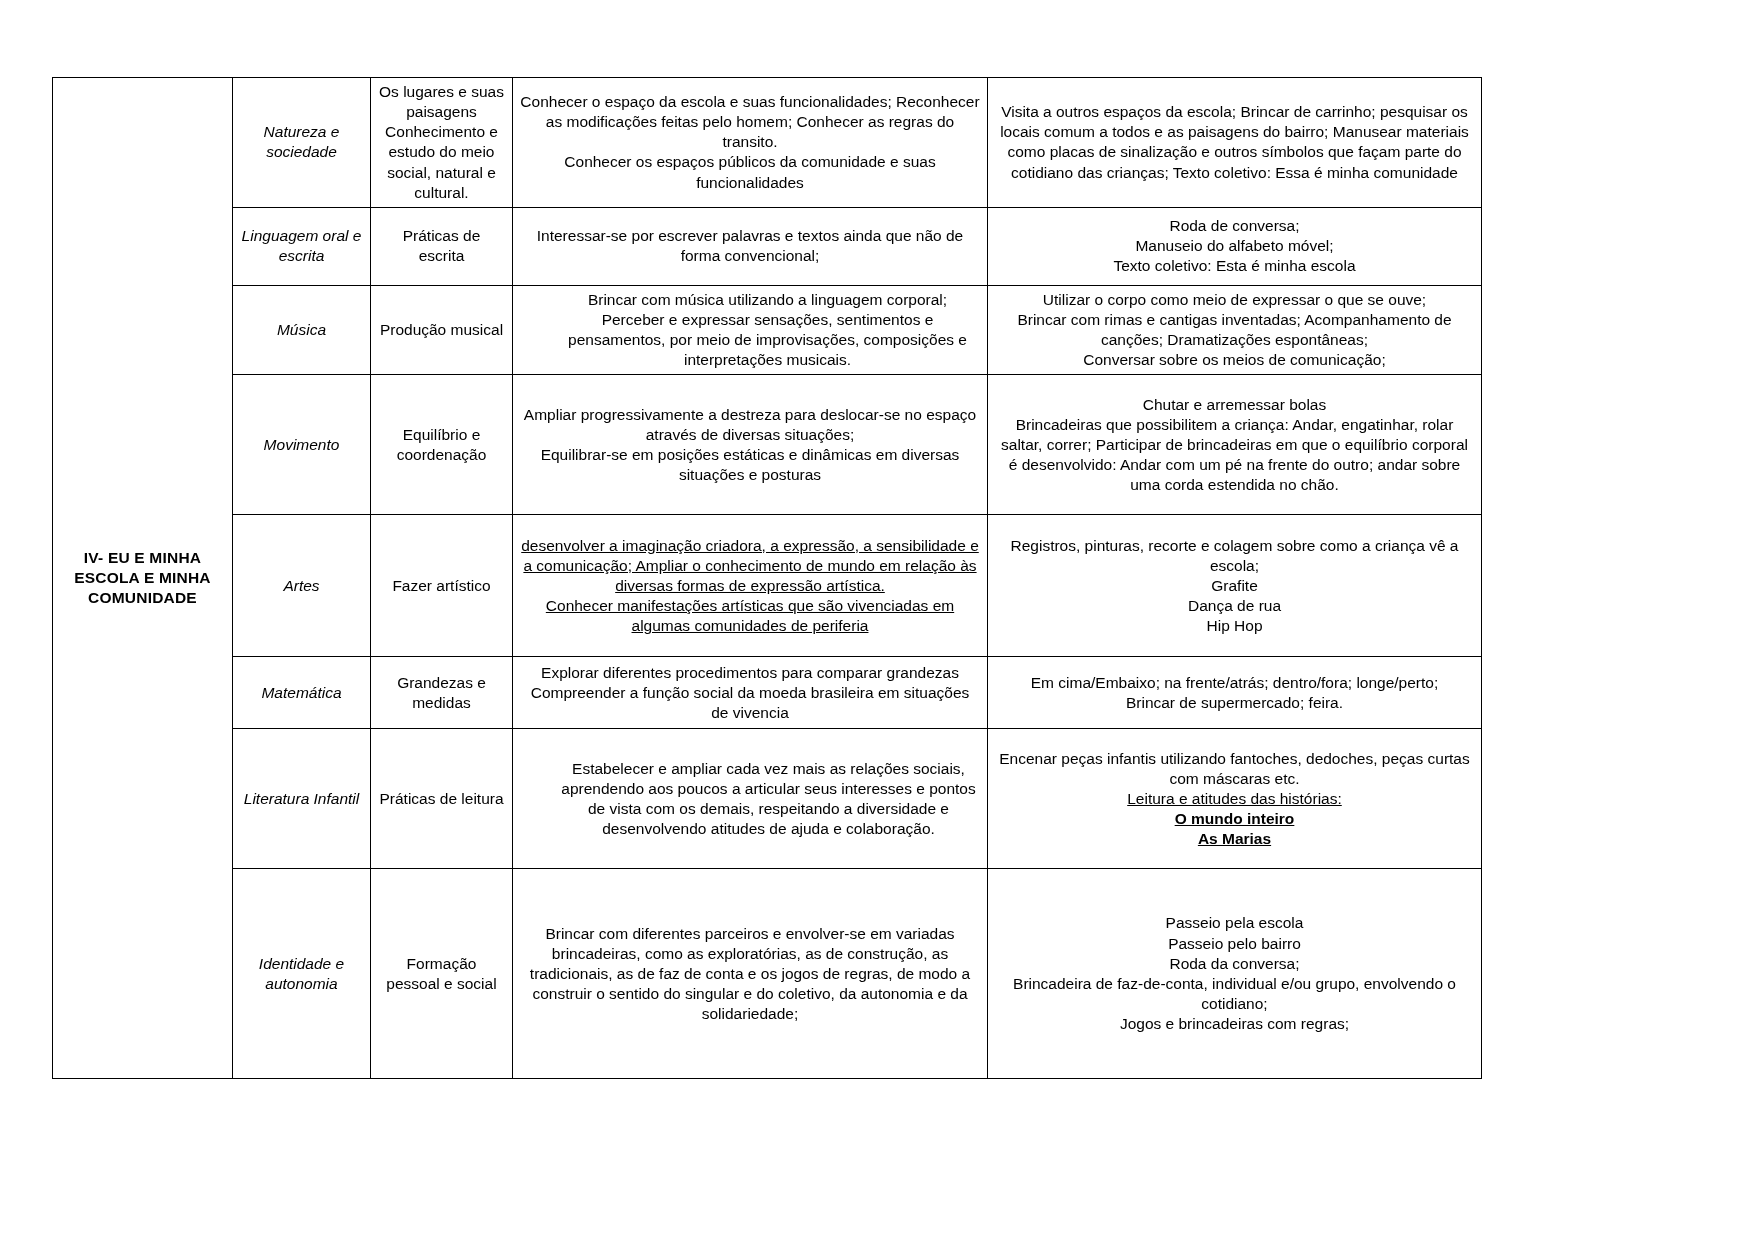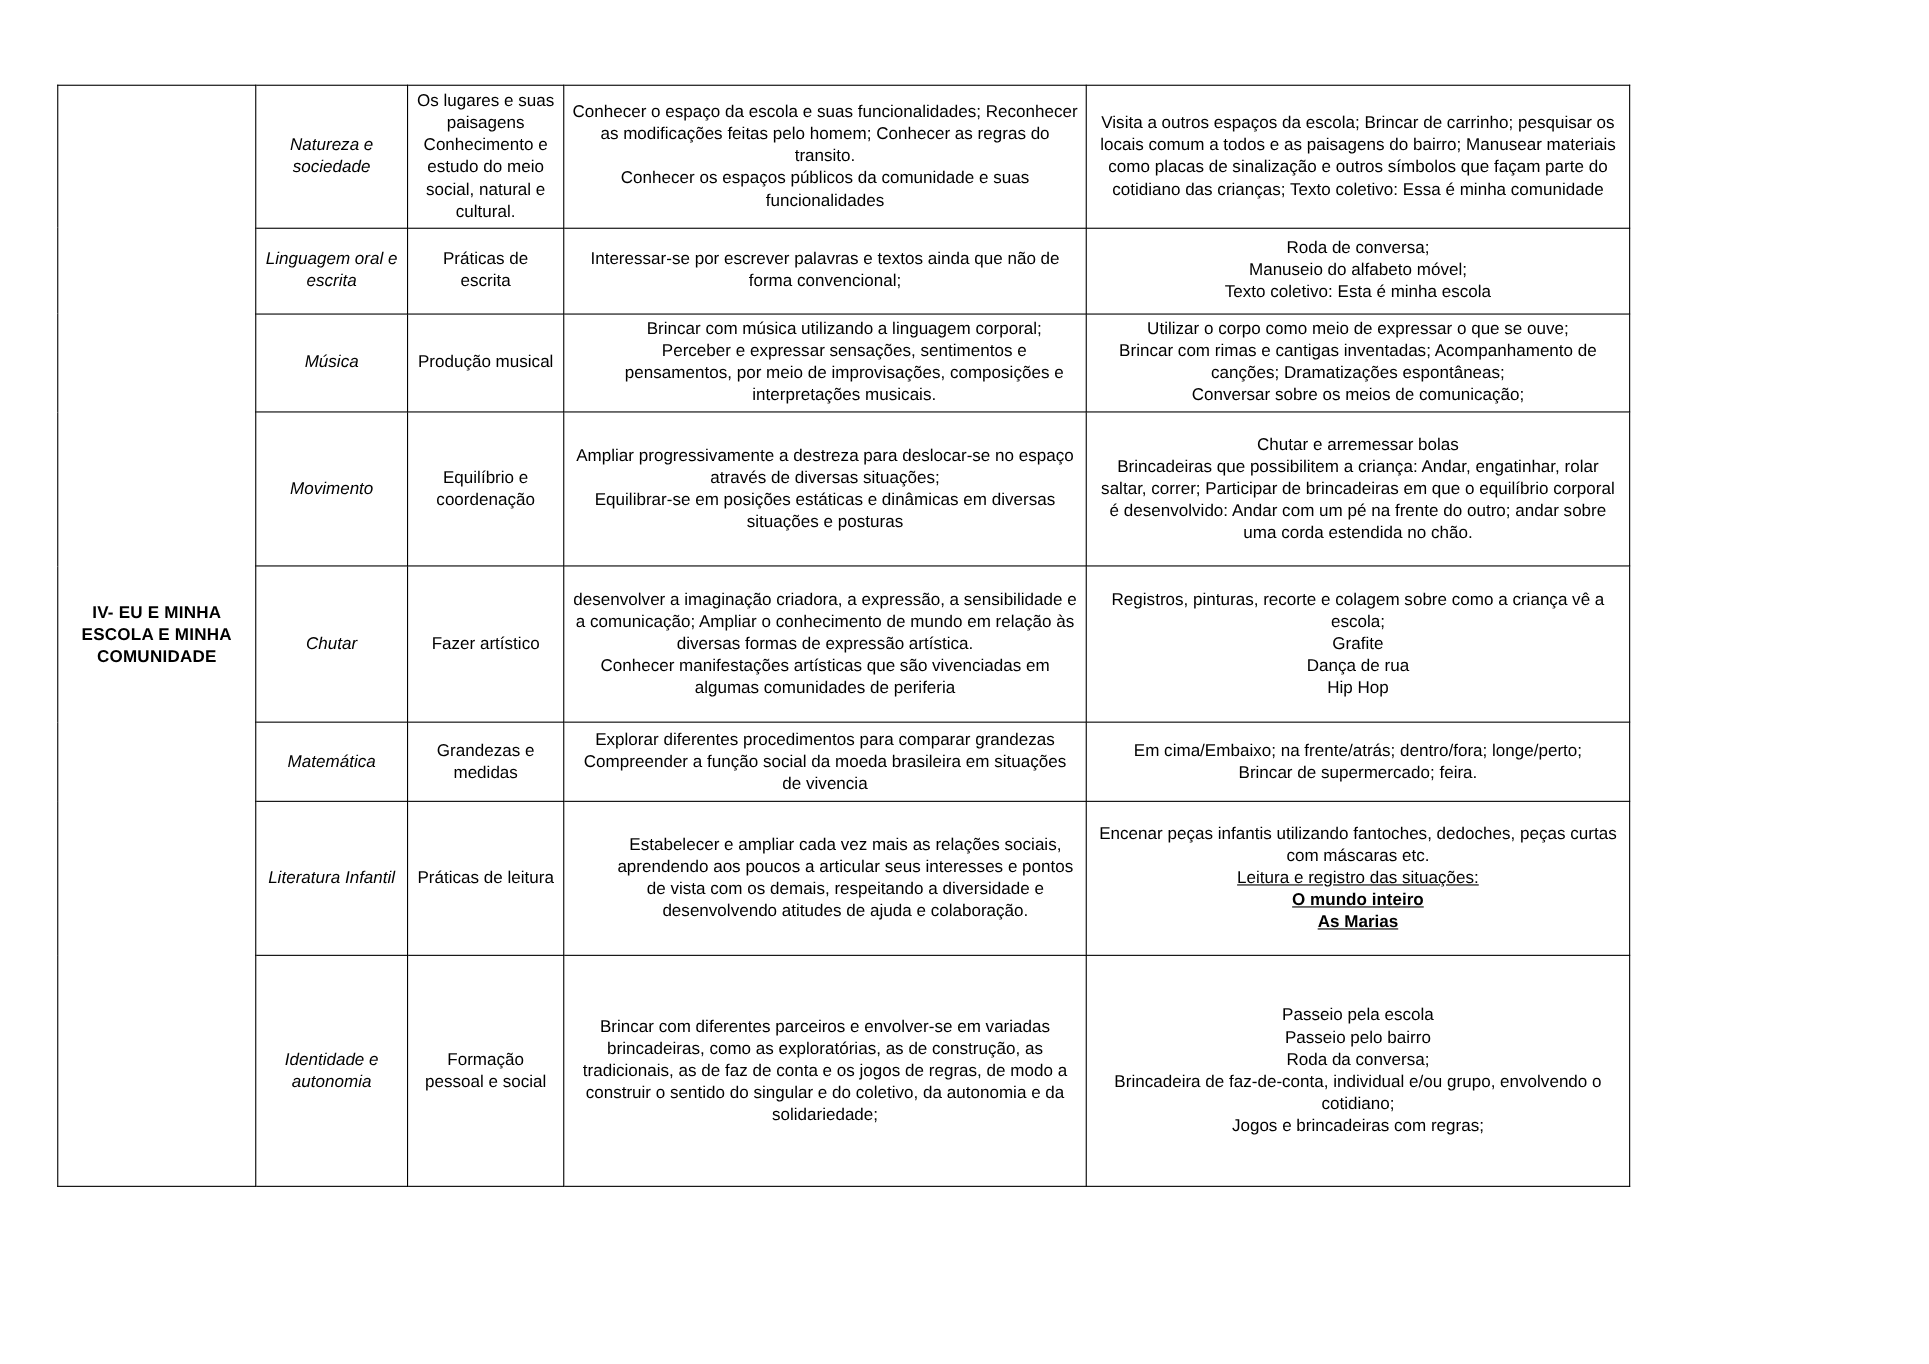--- a/index.html
+++ b/index.html
@@ -109,44 +109,44 @@
       </tr>
       <tr style="height:140px;">
         <td class="area-cell">Movimento</td>
         <td class="content-cell">Equilíbrio e coordenação</td>
         <td class="obj-cell" style="white-space:pre-line;">Ampliar progressivamente a destreza para deslocar-se no espaço através de diversas situações;
 Equilibrar-se em posições estáticas e dinâmicas em diversas situações e posturas</td>
         <td class="act-cell" style="white-space:pre-line;">Chutar e arremessar bolas
 Brincadeiras que possibilitem a criança: Andar, engatinhar, rolar saltar, correr; Participar de brincadeiras em que o equilíbrio corporal é desenvolvido: Andar com um pé na frente do outro; andar sobre uma corda estendida no chão.</td>
       </tr>
       <tr style="height:142px;">
-        <td class="area-cell">Chutar</td>
+        <td class="area-cell">Artes</td>
         <td class="content-cell">Fazer artístico</td>
-        <td class="obj-cell" style="white-space:pre-line;">desenvolver a imaginação criadora, a expressão, a sensibilidade e a comunicação; Ampliar o conhecimento de mundo em relação às diversas formas de expressão artística.
+        <td class="obj-cell" style="white-space:pre-line;text-decoration:underline;">desenvolver a imaginação criadora, a expressão, a sensibilidade e a comunicação; Ampliar o conhecimento de mundo em relação às diversas formas de expressão artística.
 Conhecer manifestações artísticas que são vivenciadas em algumas comunidades de periferia</td>
         <td class="act-cell" style="white-space:pre-line;">Registros, pinturas, recorte e colagem sobre como a criança vê a escola;
 Grafite
 Dança de rua
 Hip Hop</td>
       </tr>
       <tr style="height:72px;">
         <td class="area-cell">Matemática</td>
         <td class="content-cell">Grandezas e medidas</td>
         <td class="obj-cell" style="white-space:pre-line;">Explorar diferentes procedimentos para comparar grandezas
 Compreender a função social da moeda brasileira em situações de vivencia</td>
         <td class="act-cell" style="white-space:pre-line;">Em cima/Embaixo; na frente/atrás; dentro/fora; longe/perto;
 Brincar de supermercado; feira.</td>
       </tr>
       <tr style="height:140px;">
         <td class="area-cell">Literatura Infantil</td>
         <td class="content-cell">Práticas de leitura</td>
         <td class="obj-cell" style="white-space:pre-line;padding-left:44px;">Estabelecer e ampliar cada vez mais as relações sociais, aprendendo aos poucos a articular seus interesses e pontos de vista com os demais, respeitando a diversidade e desenvolvendo atitudes de ajuda e colaboração.</td>
         <td class="act-cell">
           <div>Encenar peças infantis utilizando fantoches, dedoches, peças curtas com máscaras etc.</div>
-          <div class="u">Leitura e registro das situações:</div>
+          <div class="u">Leitura e atitudes das histórias:</div>
           <div class="bu">O mundo inteiro</div>
           <div class="bu">As Marias</div>
         </td>
       </tr>
       <tr style="height:210px;">
         <td class="area-cell">Identidade e autonomia</td>
         <td class="content-cell">Formação pessoal e social</td>
         <td class="obj-cell" style="white-space:pre-line;">Brincar com diferentes parceiros e envolver-se em variadas brincadeiras, como as exploratórias, as de construção, as tradicionais, as de faz de conta e os jogos de regras, de modo a construir o sentido do singular e do coletivo, da autonomia e da solidariedade;</td>
         <td class="act-cell" style="white-space:pre-line;">Passeio pela escola
 Passeio pelo bairro

